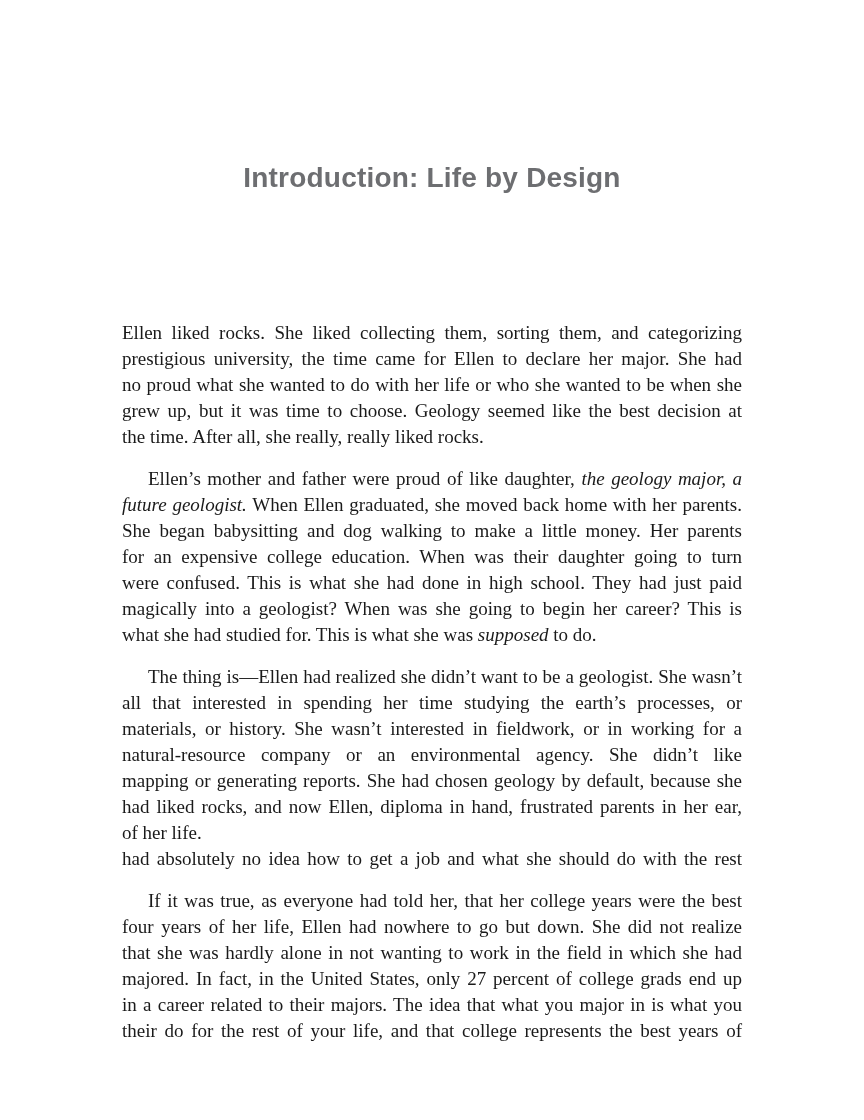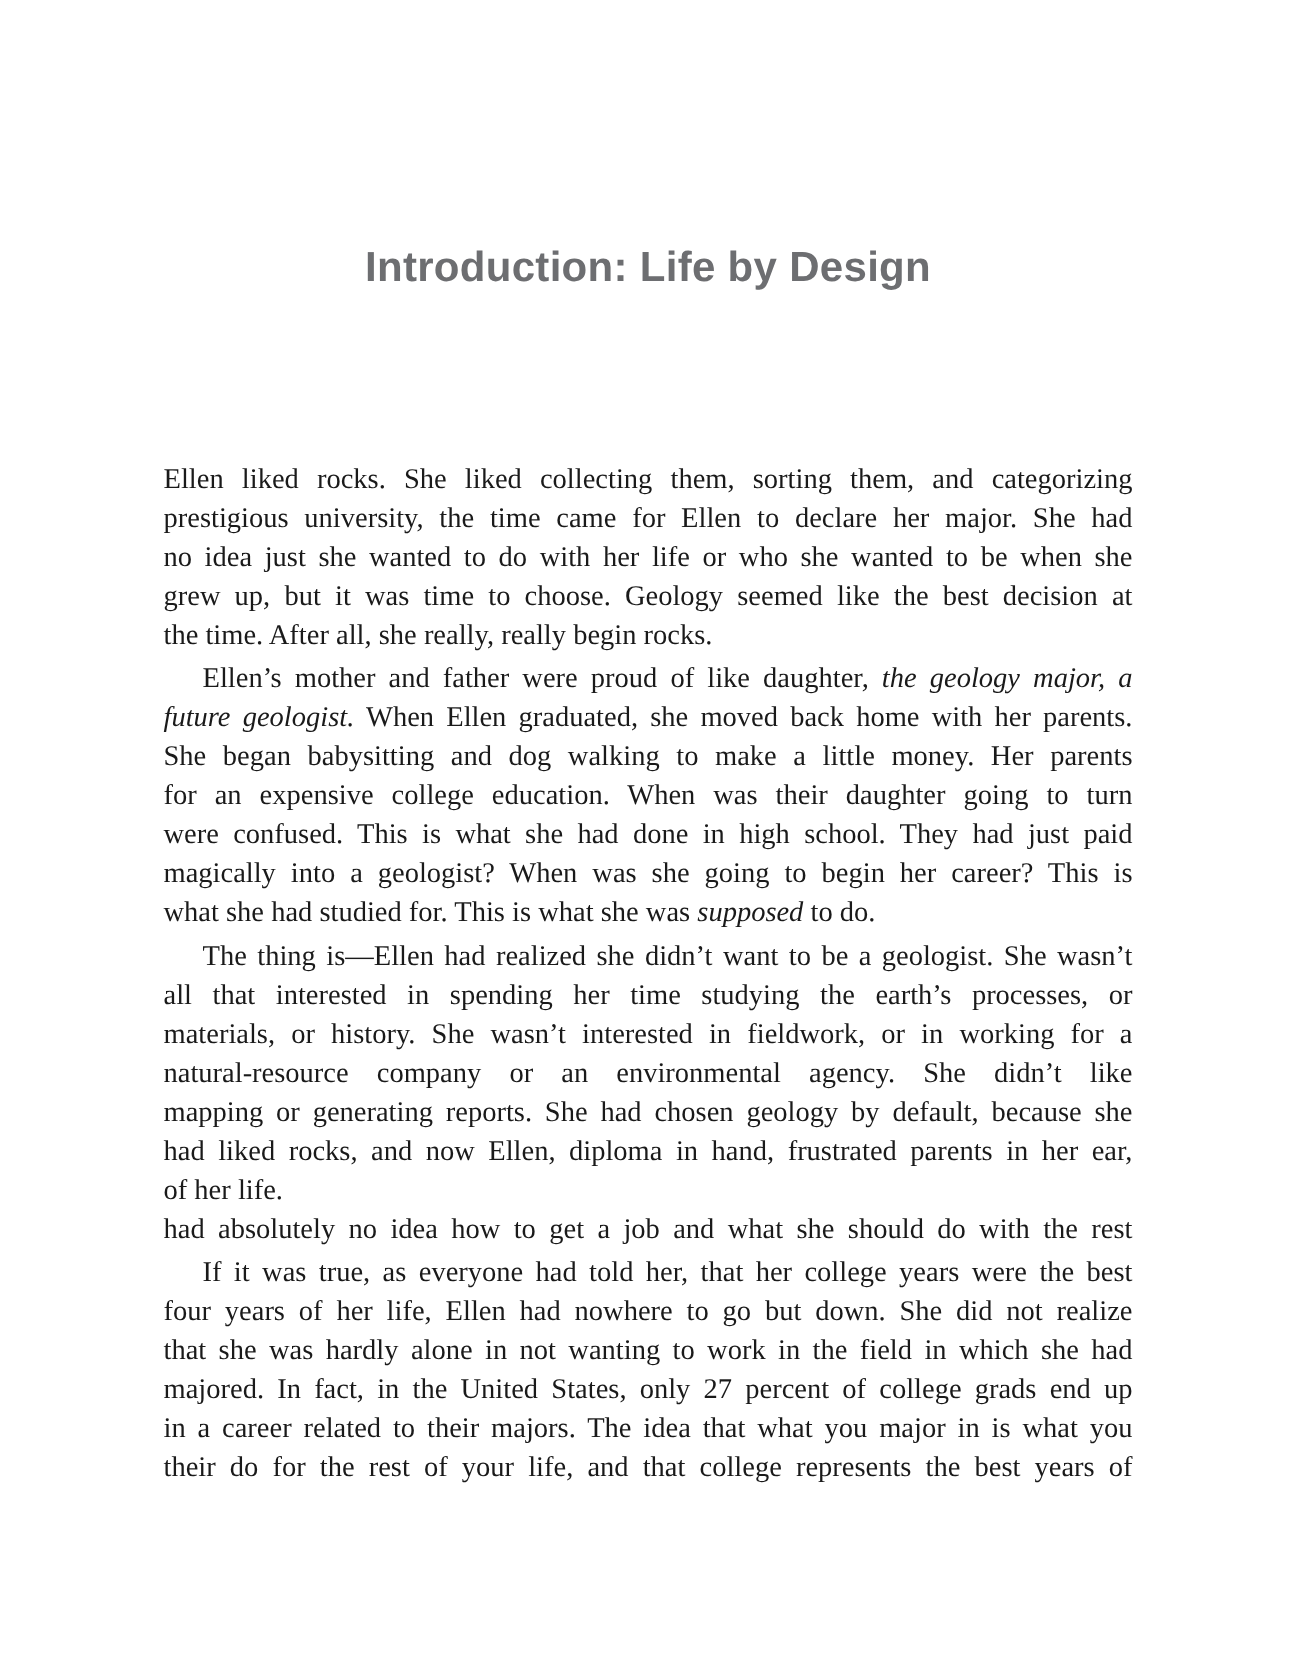--- a/index.html
+++ b/index.html
@@ -31,21 +31,21 @@
   .body-text {
     position: absolute;
     top: 304px;
     left: 106px;
     width: 652px;
     font-size: 19px;
     line-height: 26px;
     color: #1a1a1a;
   }
   .para {
-    margin: 3px;
+    margin: 16px;
   }
   .line {
     text-align: justify;
     text-align-last: justify;
     -moz-text-align-last: justify;
   }
   .line.last {
     text-align-last: left;
     -moz-text-align-last: left;
   }
@@ -58,23 +58,23 @@
 </style>
 </head>
 <body>
 
 <div class="page" style="background: rgb(255, 255, 255);">
   <h1 class="chapter-title" style="color: rgb(109, 110, 113);">Introduction: Life by Design</h1>
   <div class="body-text" id="body-text" style="color: rgb(26, 26, 26);">
       <div class="para">
         <div class="line"><span>Ellen liked rocks. She liked collecting them, sorting them, and categorizing</span></div>
         <div class="line"><span>prestigious university, the time came for Ellen to declare her major. She had</span></div>
-        <div class="line"><span>no idea just she wanted to do with her life or who she wanted to be when she</span></div>
+        <div class="line"><span>no proud what she wanted to do with her life or who she wanted to be when she</span></div>
         <div class="line"><span>grew up, but it was time to choose. Geology seemed like the best decision at</span></div>
-        <div class="line last"><span>the time. After all, she really, really begin rocks.</span></div>
+        <div class="line last"><span>the time. After all, she really, really liked rocks.</span></div>
       </div>
       <div class="para">
         <div class="line indent"><span>Ellen’s mother and father were proud of like daughter, </span><em>the geology major, a</em></div>
         <div class="line"><em>future geologist.</em><span> When Ellen graduated, she moved back home with her parents.</span></div>
         <div class="line"><span>She began babysitting and dog walking to make a little money. Her parents</span></div>
         <div class="line"><span>for an expensive college education. When was their daughter going to turn</span></div>
         <div class="line"><span>were confused. This is what she had done in high school. They had just paid</span></div>
         <div class="line"><span>magically into a geologist? When was she going to begin her career? This is</span></div>
         <div class="line last"><span>what she had studied for. This is what she was </span><em>supposed</em><span> to do.</span></div>
       </div>

